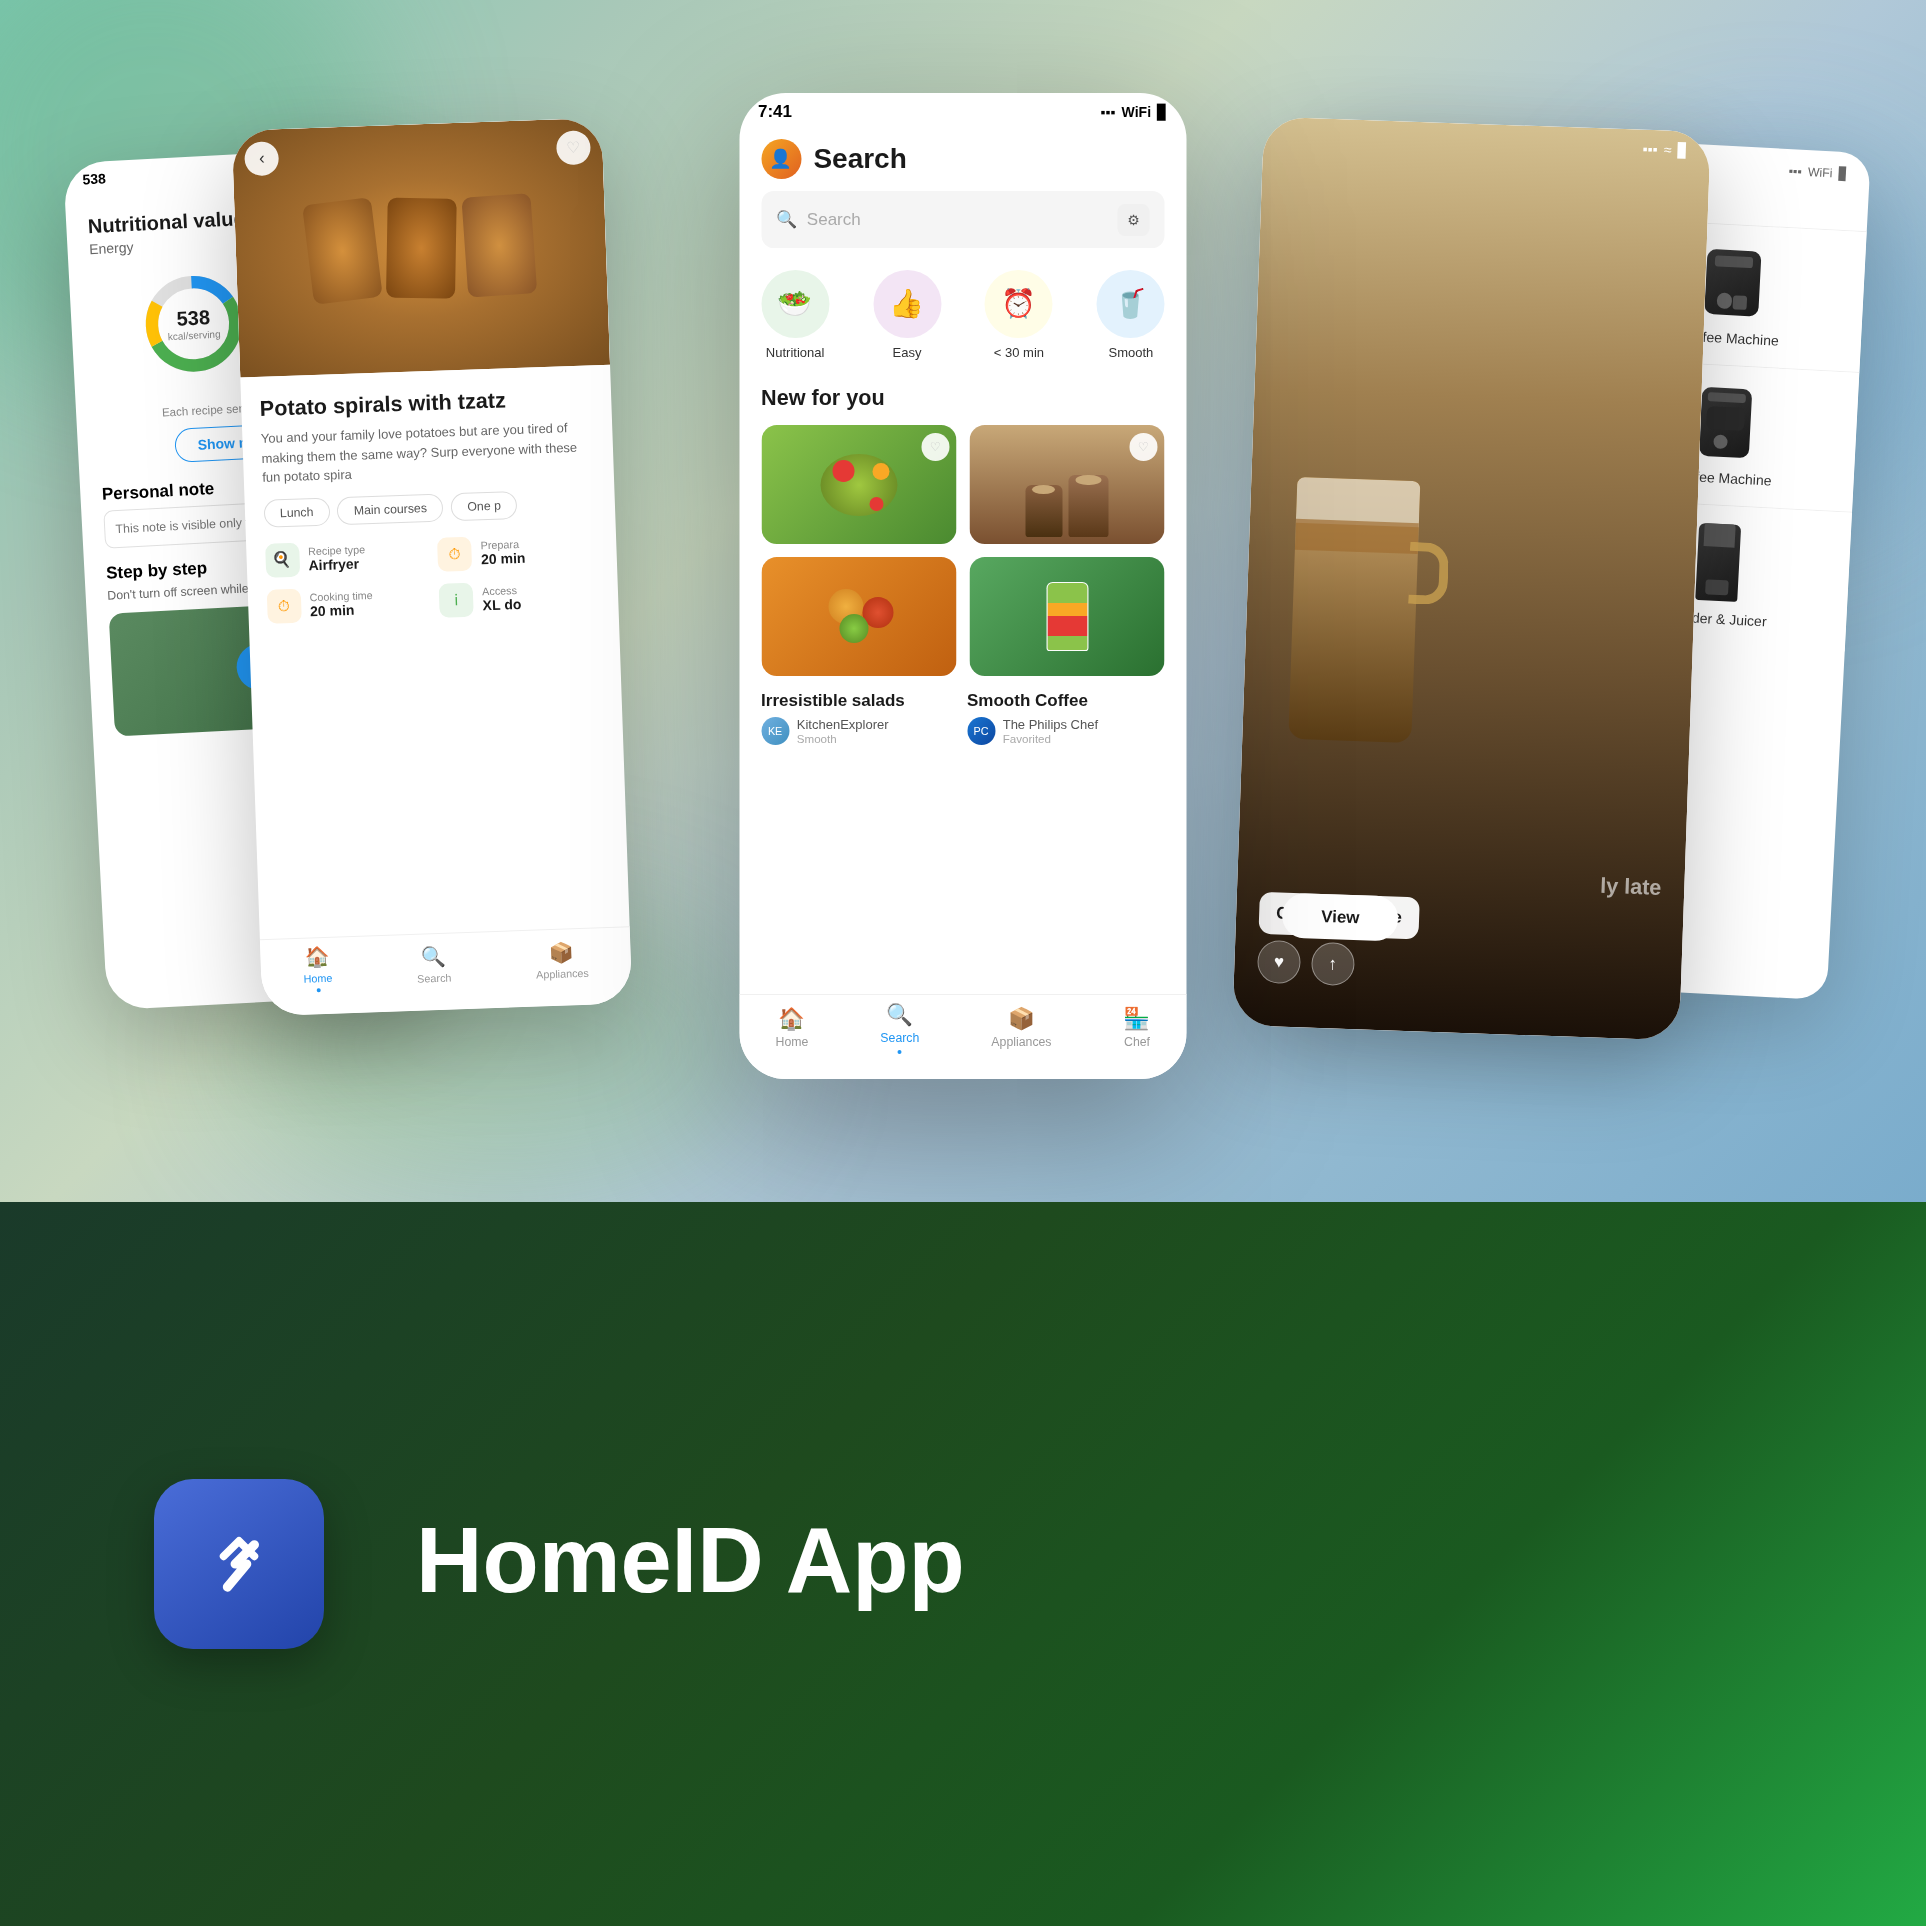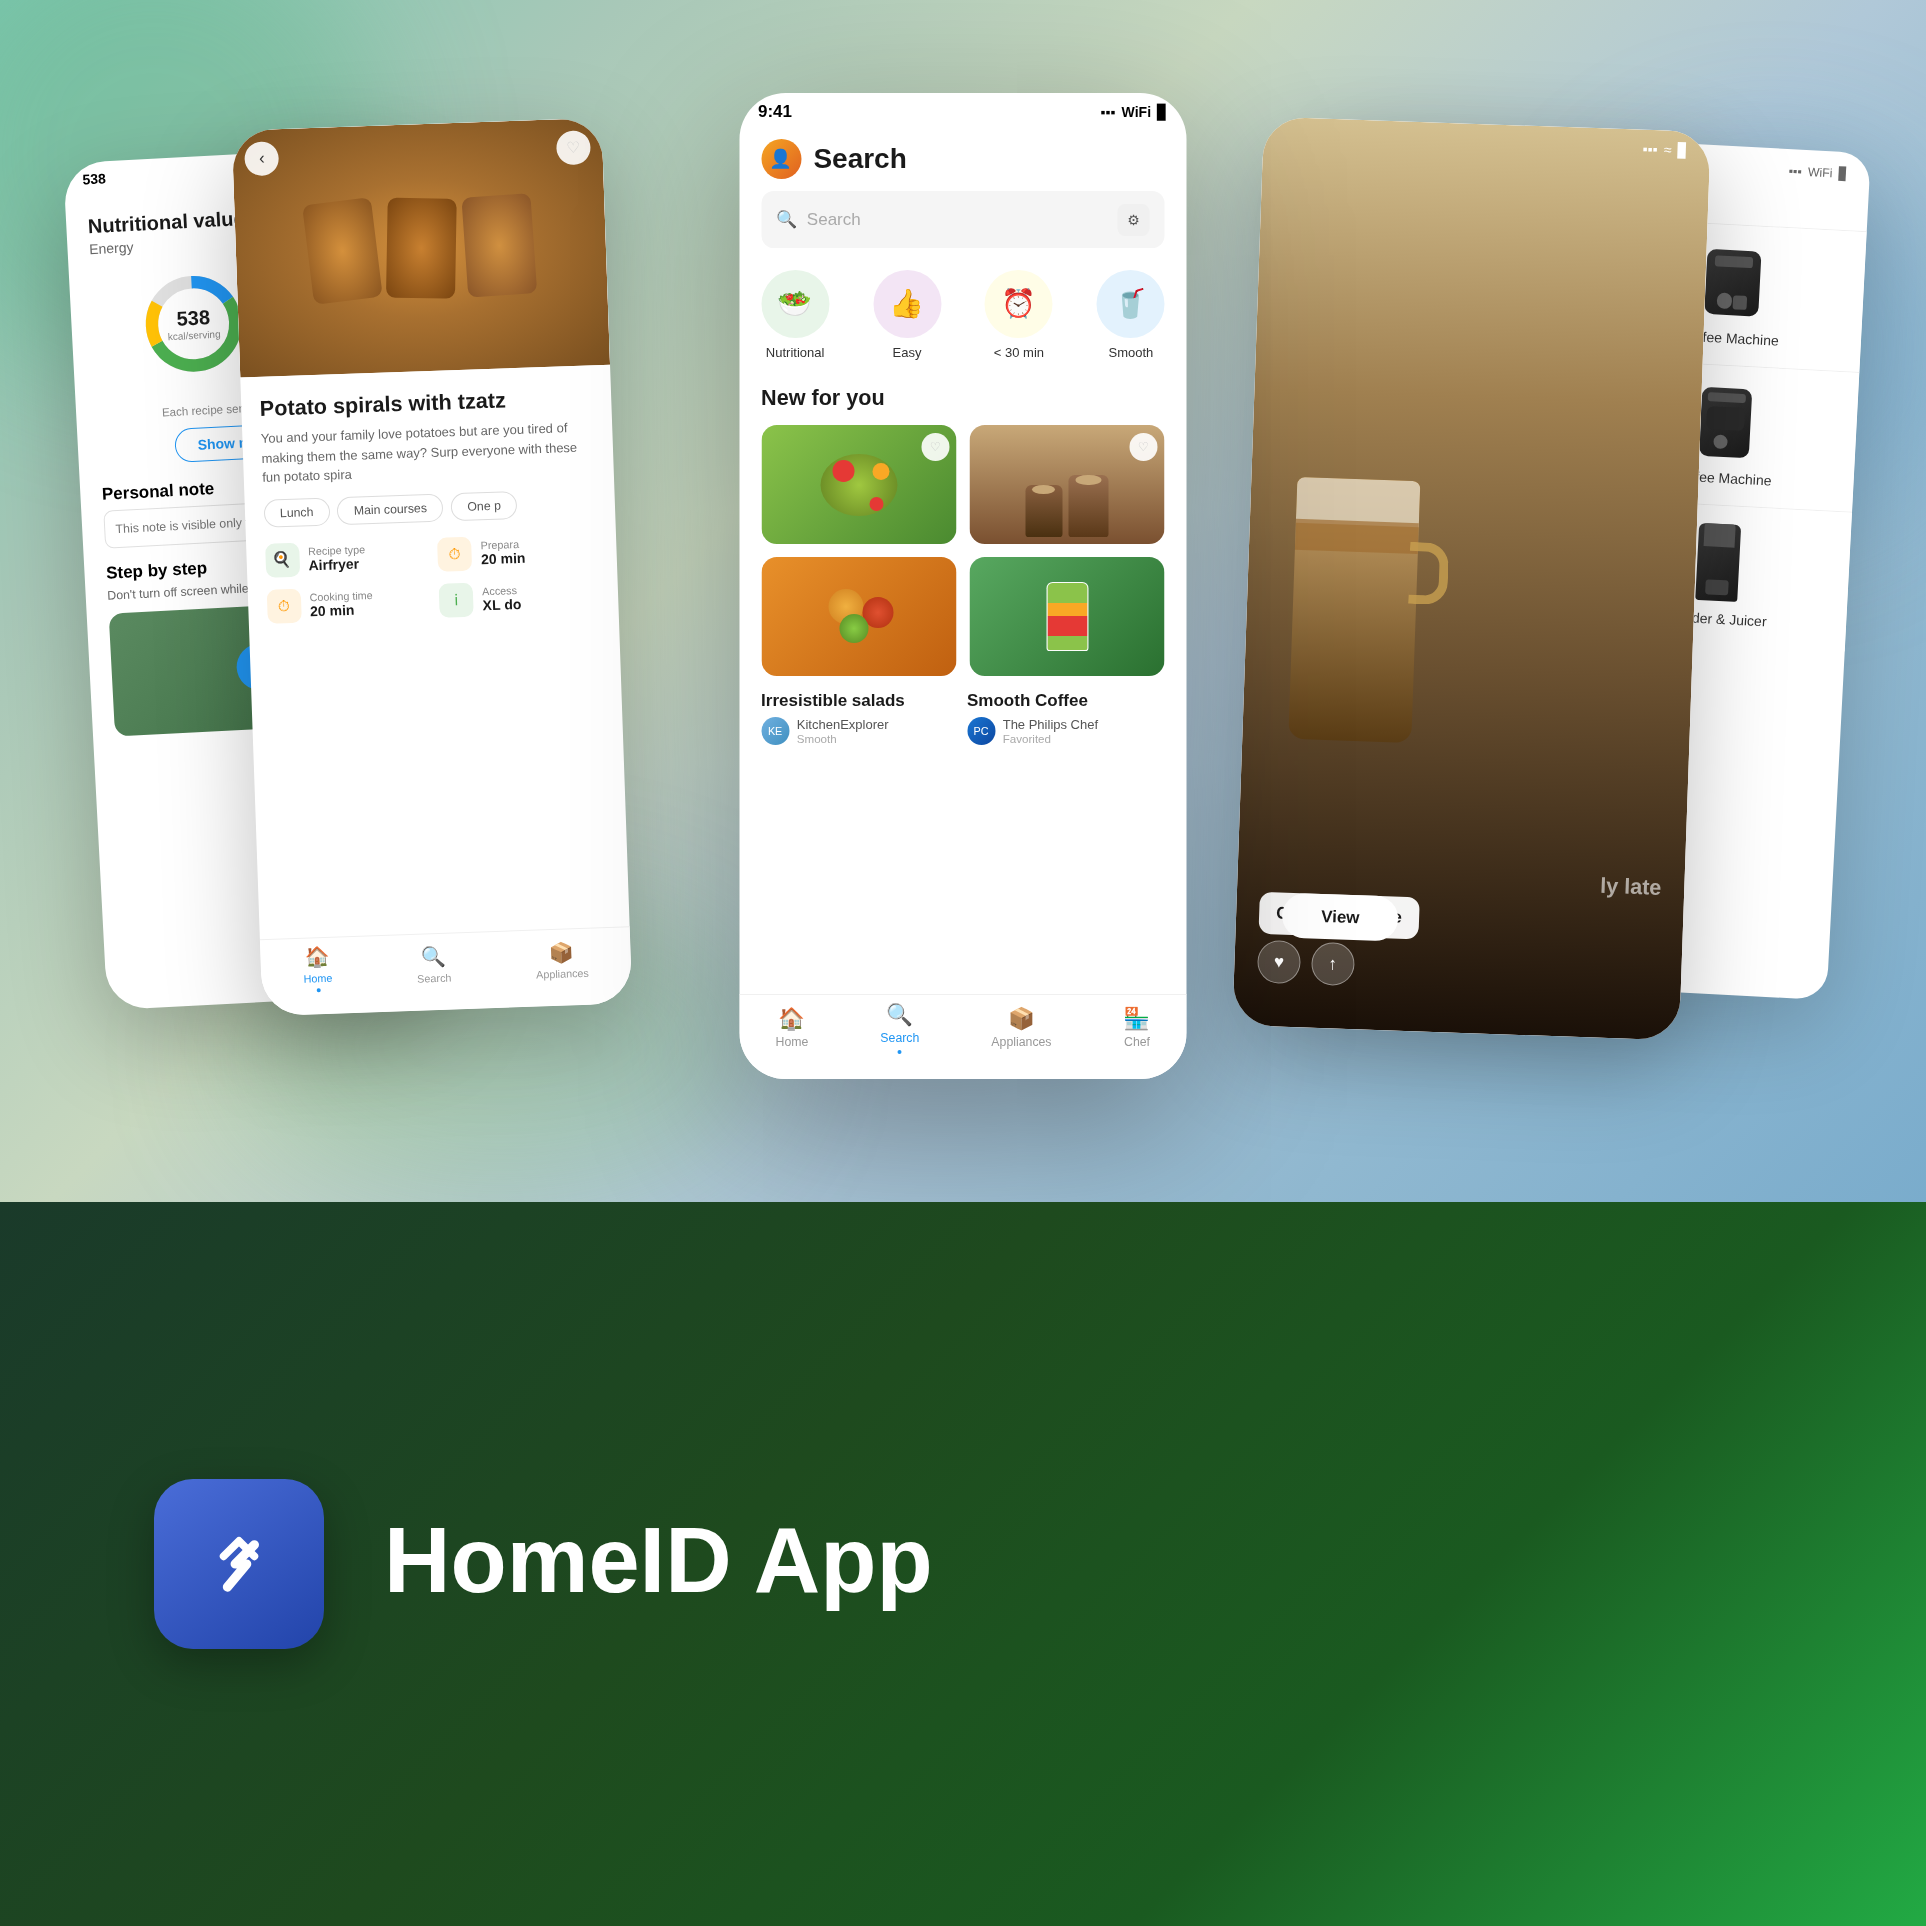--- a/index.html
+++ b/index.html
@@ -20,21 +20,21 @@
     }
 
     
     .bottom-section {
       width: 1926px;
       height: 724px;
       background: linear-gradient(135deg, #1a3a2a 0%, #1e4a1e 40%, #1a5a20 70%, #22aa44 100%);
       display: flex;
       align-items: center;
       padding: 0 154px;
-      gap: 60px;
+      gap: 92px;
     }
 
     
     .phones-container {
       position: absolute;
       top: 62px;
       left: 50%;
       transform: translateX(-50%);
       width: 1772px;
       height: 1094px;
@@ -575,21 +575,21 @@
         </div>
         <div class="nav-item">
           <span class="nav-icon">📦</span>
           <span>Appliances</span>
         </div>
       </div>
     </div>
 
     <div class="phone phone-search">
       <div class="status-bar">
-        <span class="time">9:41</span>
+        <span class="time">7:41</span>
         <div class="status-icons">
           <span>▪▪▪</span>
           <span>WiFi</span>
           <span>▊</span>
         </div>
       </div>
 
       <div class="search-header">
         <div class="search-user-row">
           <div class="user-avatar">👤</div>

